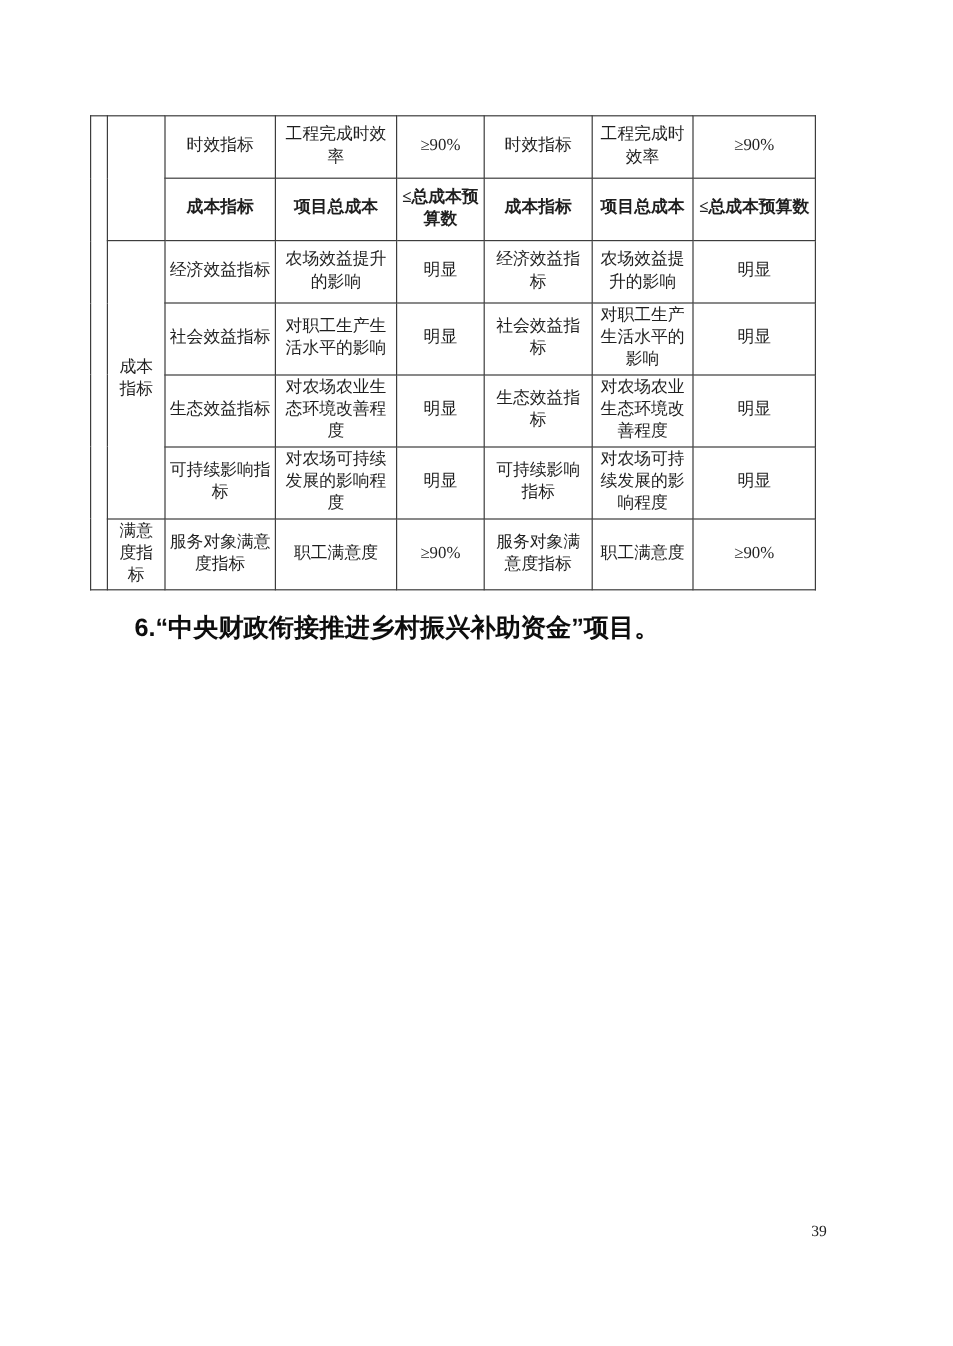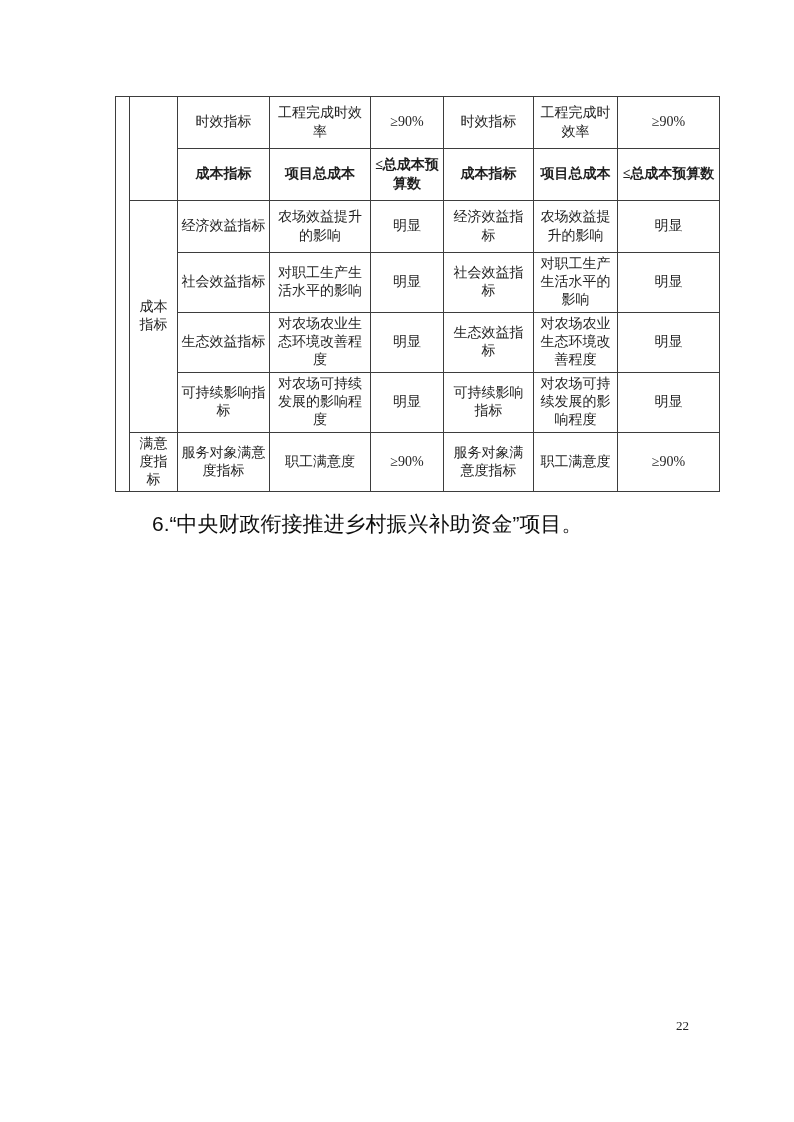--- a/index.html
+++ b/index.html
@@ -5,21 +5,21 @@
   * { box-sizing: border-box; }
   html, body { margin: 0; padding: 0; background: #ffffff; }
   .page {
     width: 794px; height: 1122px;
     position: relative;
     background: #ffffff;
     color: #161616;
     font-family: "Liberation Serif", serif;
     overflow: hidden;
   }
-  .content { padding: 0 88px 0 108px; }
+  .content { padding: 0 88px 0 68px; }
 
   
   table.ind-table {
     border-collapse: collapse;
     table-layout: fixed;
     width: 604px;
     margin: 96px 0 0 7px;
     font-family: "Liberation Serif", serif;
   }
   table.ind-table td {
@@ -39,21 +39,21 @@
   tr.r3 { height: 59px; }
   tr.r4 { height: 60px; }
   tr.r5 { height: 60px; margin-top: 16px; }
   tr.r6 { height: 53px; }
 
   
   .heading {
     margin: 16px 0 0 0;
     padding-left: 44px;
     font-size: 21px;
-    font-weight: normal;
+    font-weight: bold;
     line-height: 32px;
     color: #0d0d0d;
     font-family: "Liberation Sans", sans-serif;
   }
   .para {
     margin: 6px 0 0 0;
     text-indent: 2em;
     font-size: 20px;
     line-height: 39px;
     text-align: justify;
@@ -146,14 +146,14 @@
           <td>职工满意度</td>
           <td>≥90%</td>
         </tr>
       </tbody>
     </table>
 
     <h2 class="heading">6.“中央财政衔接推进乡村振兴补助资金”项目。</h2>
 
   </div>
 
-  <div class="page-num">22</div>
+  <div class="page-num">39</div>
 </div>
 
 </body></html>

